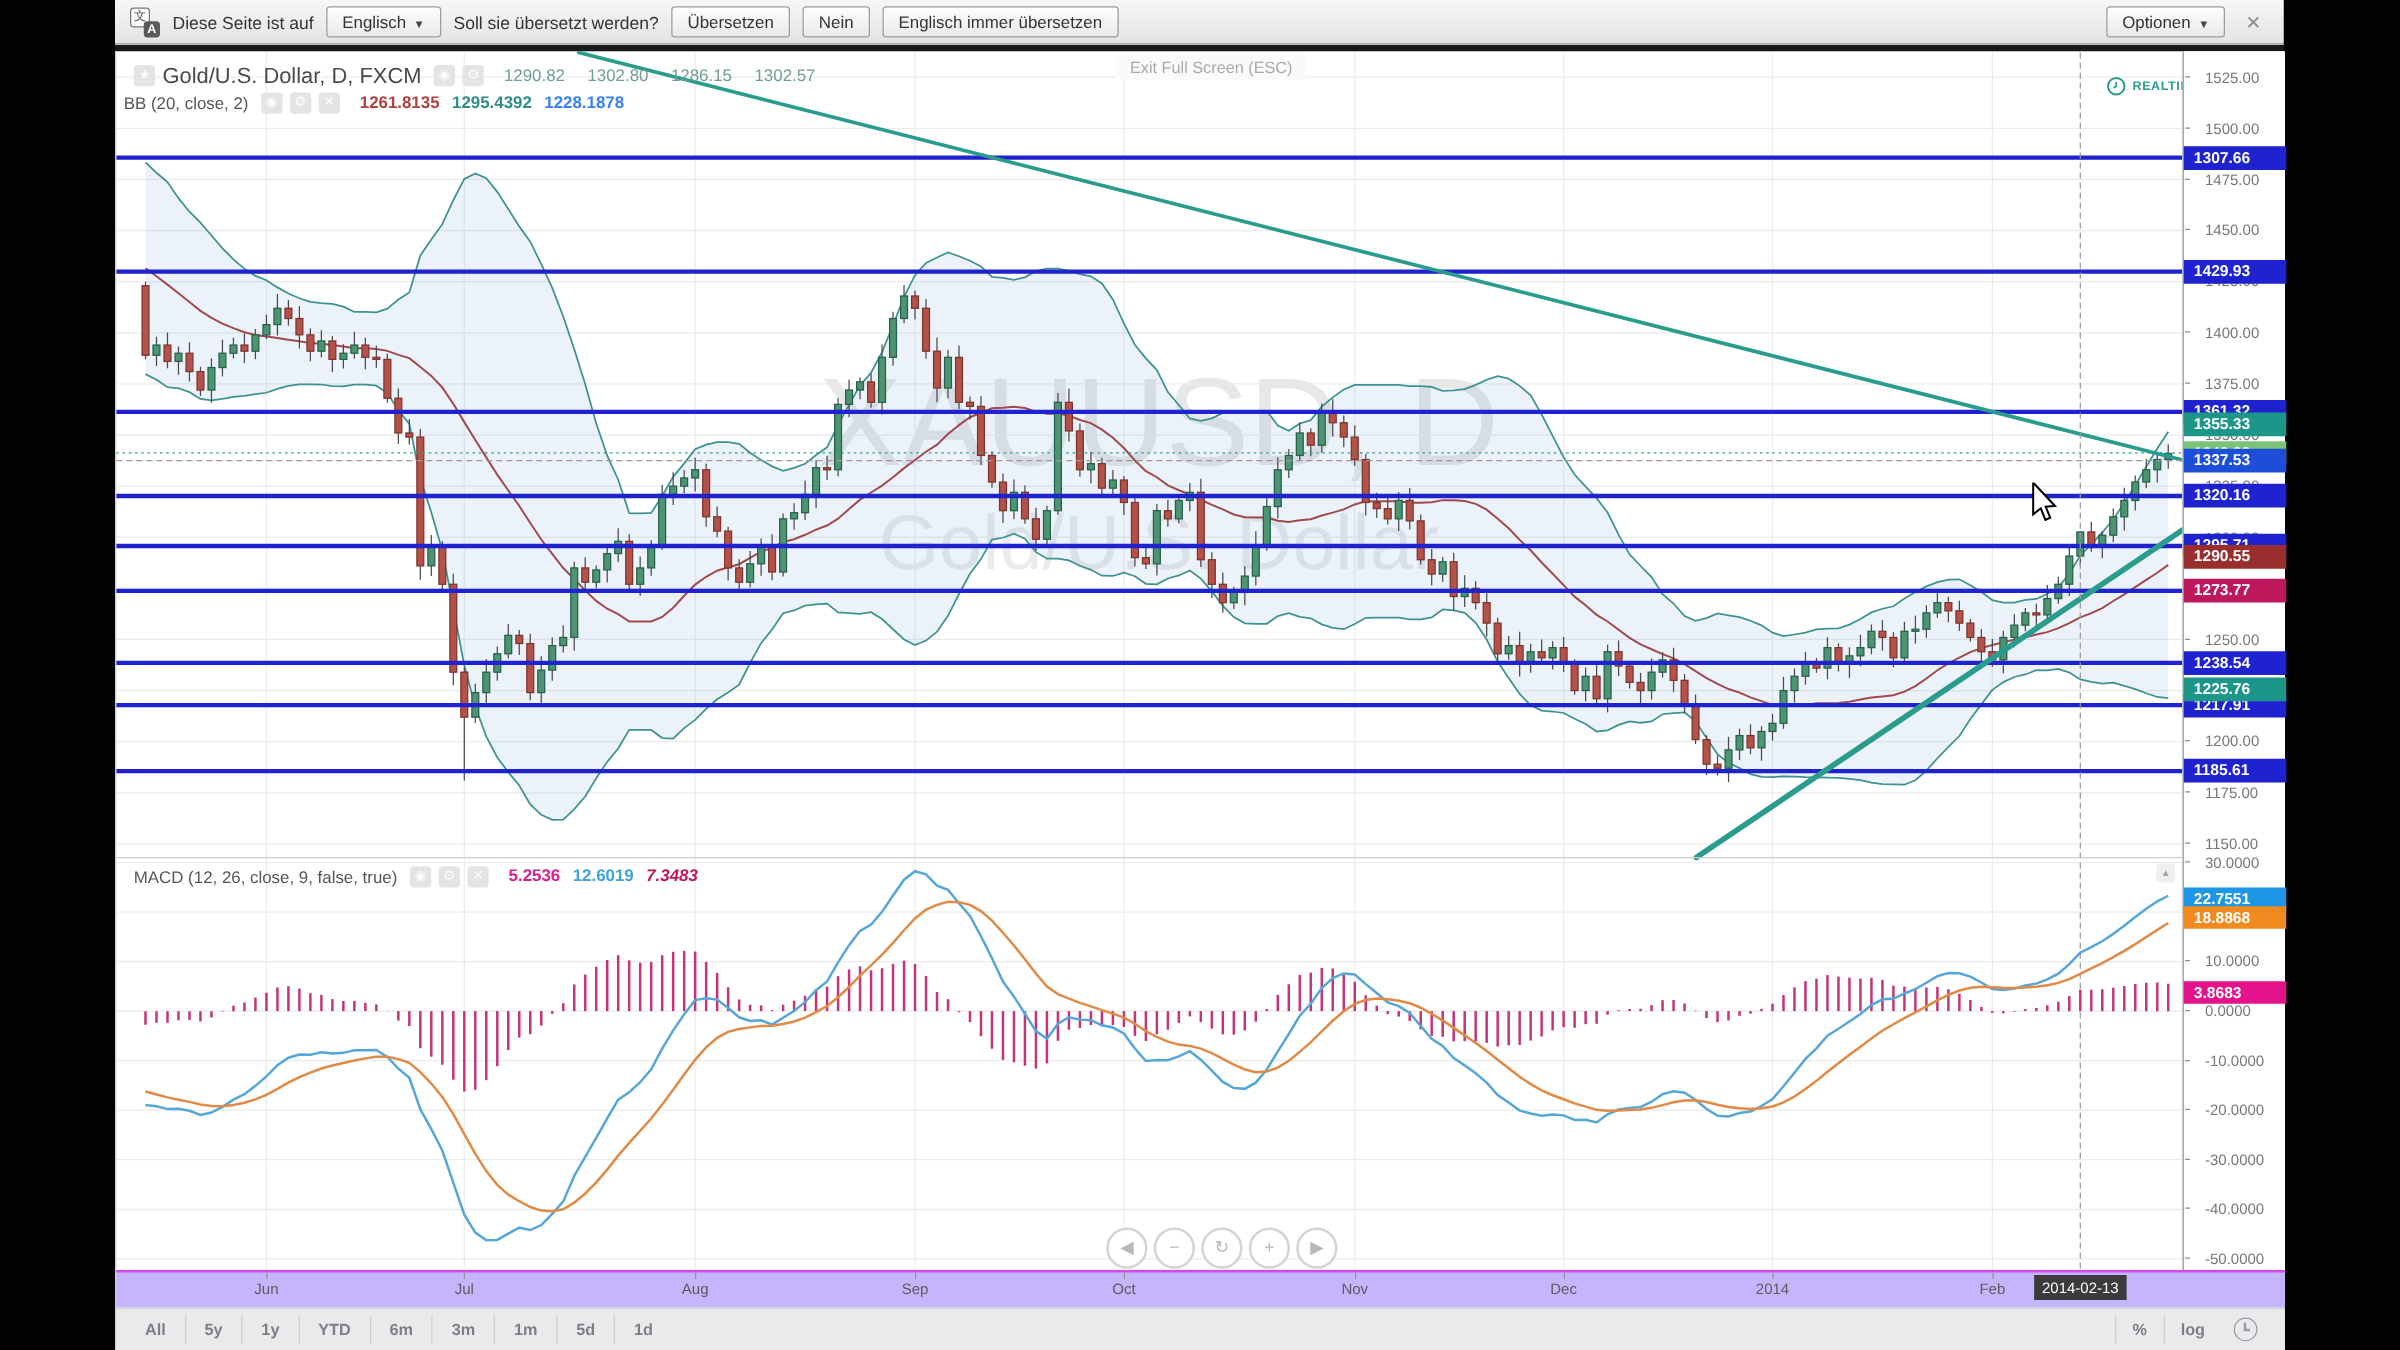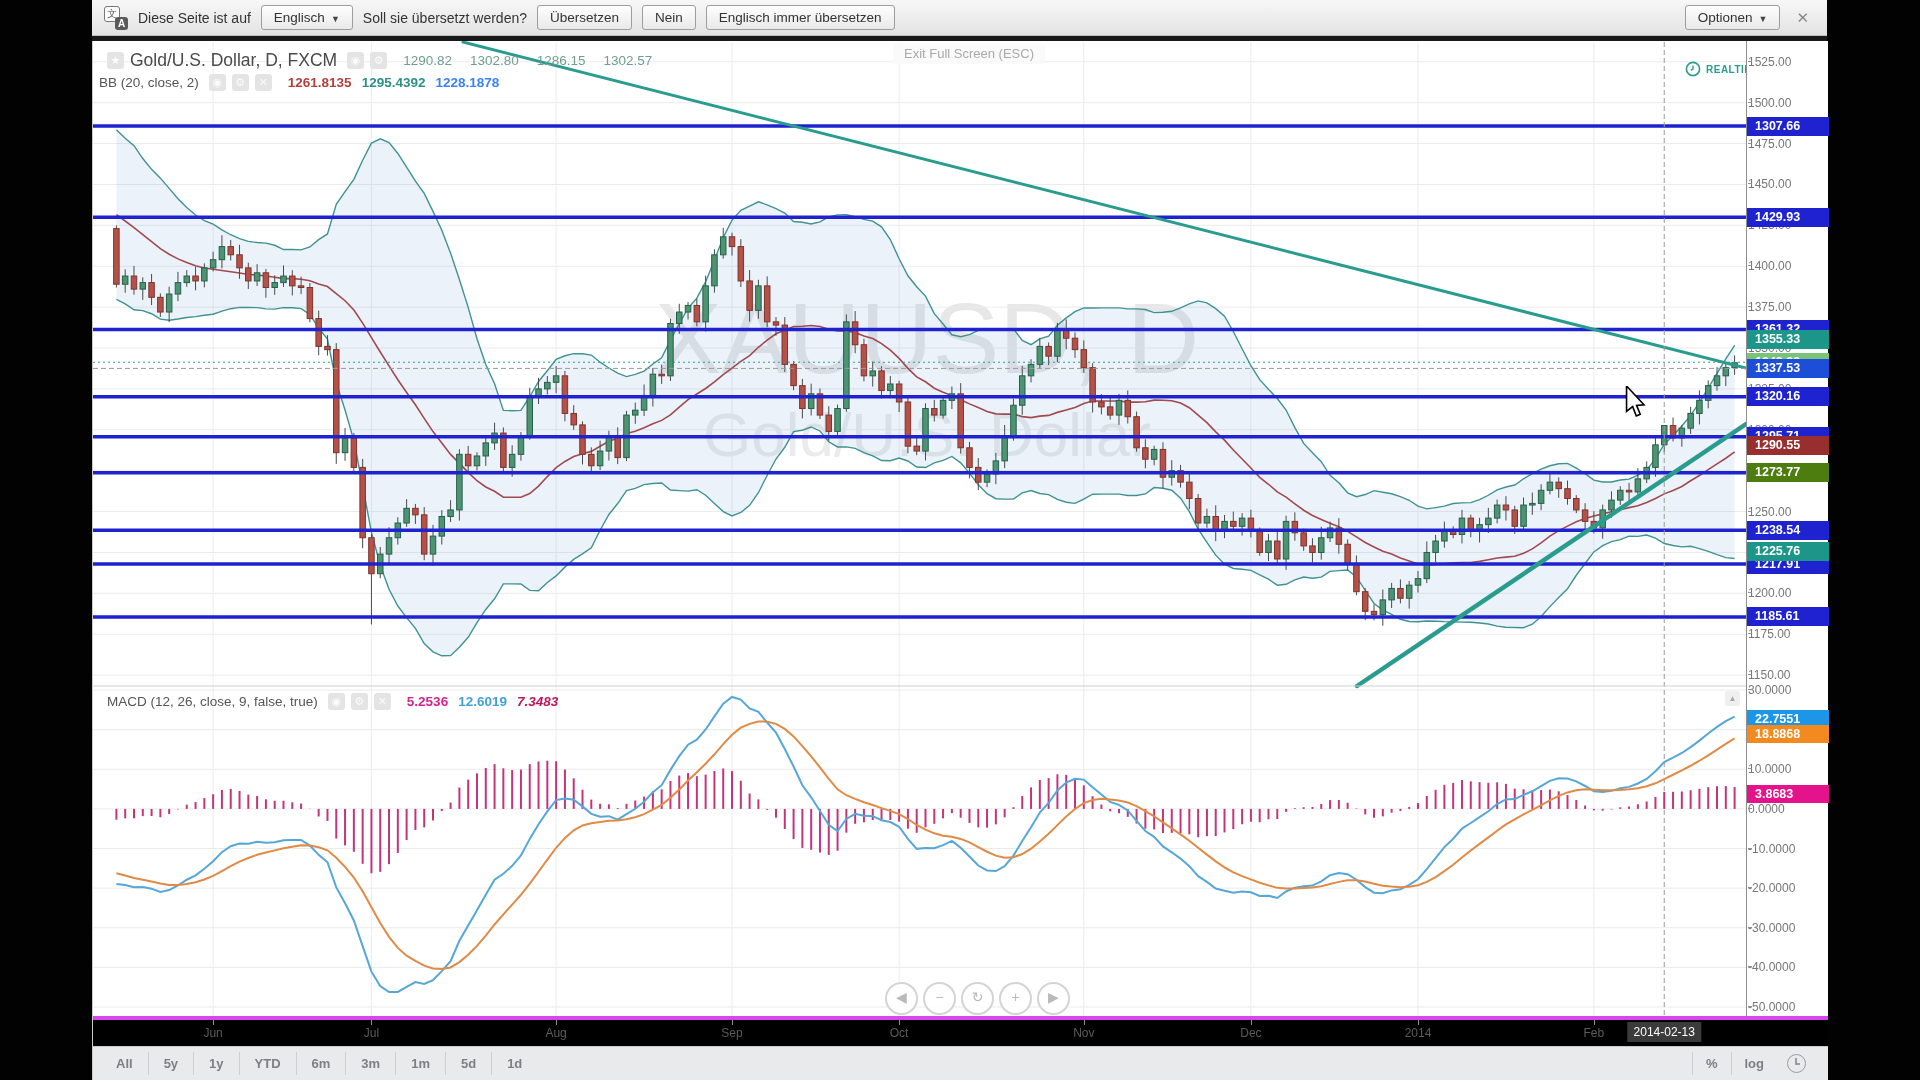--- a/index.html
+++ b/index.html
@@ -40,26 +40,26 @@
     border-radius:3px;color:#a9a9a9;font-size:13px;line-height:21px;text-align:center;}
   #rt{position:absolute;left:1592px;top:20px;display:flex;align-items:center;gap:5px;}
   #rt span{color:#2a9d8f;font-size:10px;font-weight:bold;letter-spacing:0.5px;}
   
   #mhead{left:14px;top:651px;}
   #mhead .ilabel{font-size:13.5px;color:#555;margin-right:4px;}
   #collapse{position:absolute;left:1632px;top:650px;width:15px;height:15px;background:#efefef;border-radius:2px;
     color:#a5a5a5;font-size:8px;line-height:15px;text-align:center;}
   
   #axis{position:absolute;left:1653px;top:0;width:82px;height:975px;background:#fff;border-left:1px solid #8f8f8f;box-sizing:border-box;}
-  .albl{position:absolute;left:1px;padding-left:0;color:#767676;font-size:12px;height:14px;line-height:14px;}
+  .albl{position:absolute;left:1px;padding-left:16px;color:#767676;font-size:12px;height:14px;line-height:14px;}
   .albl:before{content:"";position:absolute;left:0;top:6px;width:4px;height:1px;background:#8f8f8f;}
   .ptag{position:absolute;left:0;width:82px;height:19px;color:#fff;font-size:12.5px;font-weight:bold;
     line-height:19px;padding-left:8px;box-sizing:border-box;}
   
-  #taxis{position:absolute;left:0;top:975px;width:1735px;height:30px;background:#000000;border-top:4px solid #d946ef;box-sizing:border-box;}
+  #taxis{position:absolute;left:0;top:975px;width:1735px;height:30px;background:#c4b5fd;border-top:2px solid #d946ef;box-sizing:border-box;}
   .mon{position:absolute;top:6px;transform:translateX(-50%);color:#5c5c5c;font-size:12px;}
   .tick{position:absolute;top:0;width:1px;height:5px;background:#8f8f8f;}
   #dtag{position:absolute;top:2px;transform:translateX(-50%);background:#3b3b3b;color:#fff;
     font-size:12px;padding:3px 6px;white-space:nowrap;}
   
   #btoolbar{position:absolute;left:0;top:1005px;width:1735px;height:34px;background:#e8eaec;
     border-top:1px solid #c6c9cd;box-sizing:border-box;display:flex;align-items:center;padding:16px 8px;}
   .rng{color:#7d7f83;font-size:13px;font-weight:bold;padding:4px 15px;border-right:1px solid #cdd0d3;}
   .rng:last-of-type{border-right:none;}
   #btoolbar .spacer{flex:1;}
@@ -775,21 +775,21 @@
         <div class="albl" style="top: 642.025px;">30.0000</div>
         <div class="ptag" style="top: 75.5653px; z-index: 1; background: rgb(31, 34, 207);">1307.66</div>
         <div class="ptag" style="top: 166.782px; z-index: 1; background: rgb(31, 34, 207);">1429.93</div>
         <div class="ptag" style="top: 279px; z-index: 1; background: rgb(31, 34, 207);">1361.32</div>
         <div class="ptag" style="top: 288.797px; z-index: 2; background: rgb(29, 150, 138);">1355.33</div>
         <div class="ptag" style="top: 311.745px; z-index: 2; background: rgb(122, 196, 122);">1342.33</div>
         <div class="ptag" style="top: 317.911px; z-index: 3; background: #1d4ed8;">1337.53</div>
         <div class="ptag" style="top: 346.321px; z-index: 1; background: rgb(31, 34, 207);">1320.16</div>
         <div class="ptag" style="top: 386.311px; z-index: 1; background: rgb(31, 34, 207);">1295.71</div>
         <div class="ptag" style="top: 394.751px; z-index: 2; background: rgb(153, 46, 46);">1290.55</div>
-        <div class="ptag" style="top: 422.196px; z-index: 1; background: #4d7c0f;">1273.77</div>
+        <div class="ptag" style="top: 422.196px; z-index: 1; background: #be185d;">1273.77</div>
         <div class="ptag" style="top: 479.818px; z-index: 1; background: rgb(31, 34, 207);">1238.54</div>
         <div class="ptag" style="top: 500.721px; z-index: 2; background: rgb(29, 150, 138);">1225.76</div>
         <div class="ptag" style="top: 513.56px; z-index: 1; background: rgb(31, 34, 207);">1217.91</div>
         <div class="ptag" style="top: 566.39px; z-index: 1; background: rgb(31, 34, 207);">1185.61</div>
         <div class="ptag" style="top: 668.733px; height: 18px; line-height: 18px; z-index: 1; background: rgb(30, 150, 232);">22.7551</div>
         <div class="ptag" style="top: 684.061px; height: 18px; line-height: 18px; z-index: 2; background: rgb(242, 138, 31);">18.8868</div>
         <div class="ptag" style="top: 743.572px; height: 18px; line-height: 18px; z-index: 1; background: rgb(229, 19, 139);">3.8683</div>
       </div>
     <div id="taxis">
         <div class="mon" style="left: 120.138px;">Jun</div>

